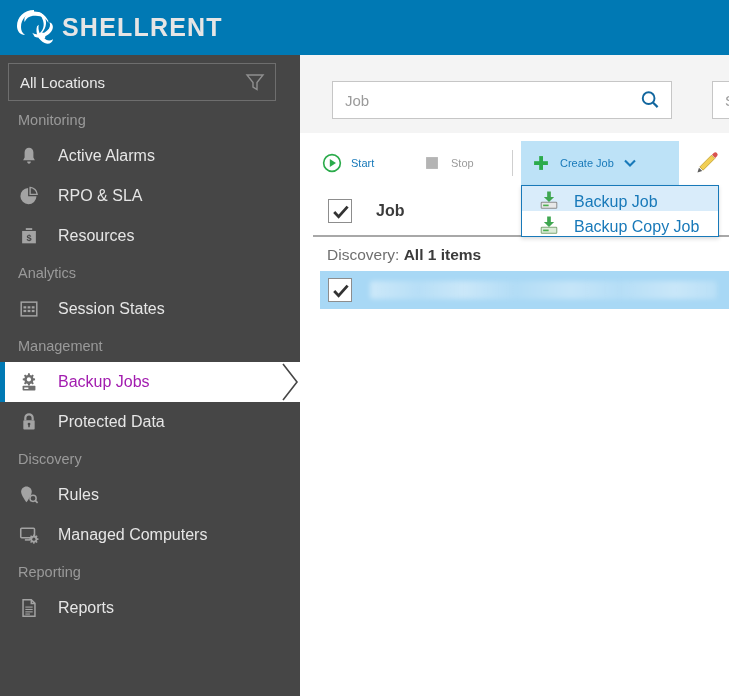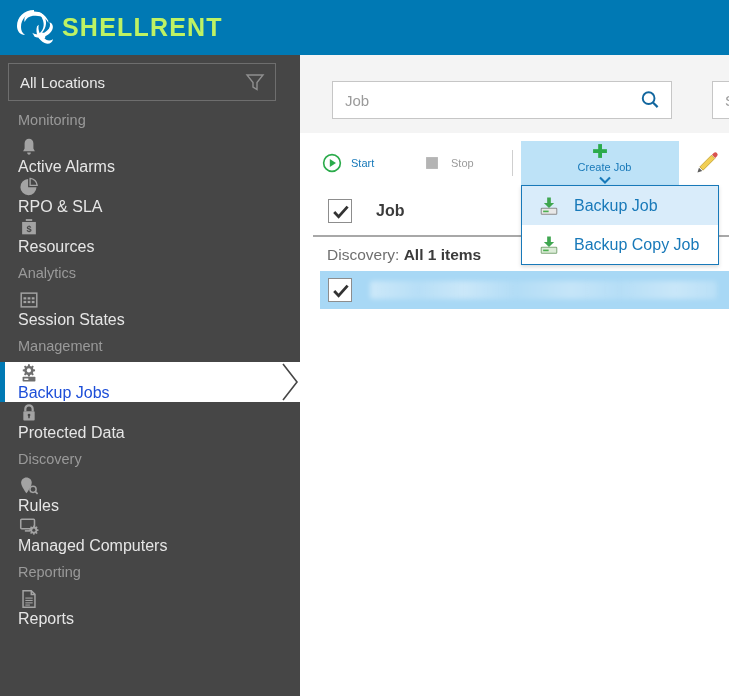--- a/index.html
+++ b/index.html
@@ -30,21 +30,21 @@
     display: flex;
     align-items: center;
   }
   .brand-logo {
     width: 44px; height: 44px;
     margin-left: 12px;
     flex: 0 0 auto;
     display: block;
   }
   .brand-name {
-    color: #bef264;
+    color: #e5e5e5;
     font-size: 25px;
     font-weight: bold;
     letter-spacing: 1.2px;
     margin-left: 6px;
     line-height: 1;
   }
 
   
   .sidebar {
     position: absolute;
@@ -87,39 +87,39 @@
   .nav-group {
     color: #9a9a9a;
     font-size: 14.5px;
     padding: 10px 0 7px 18px;
     line-height: 1.1;
   }
   .nav-item {
     position: relative;
     height: 40px;
     display: flex;
-    box-sizing: border-box;
-    flex-direction: column;
+    align-items: center;
+    box-sizing: border-box;
   }
   .nav-item .nav-icon {
     width: 22px; height: 22px;
     margin-left: 18px;
     flex: 0 0 auto;
     display: block;
   }
   .nav-item .nav-label {
     font-size: 16px;
     color: #e6e6e6;
     margin-left: 18px;
     white-space: nowrap;
   }
   .nav-item.active {
     background: #ffffff;
   }
-  .nav-item.active .nav-label { color: #1d4ed8; }
+  .nav-item.active .nav-label { color: #a21caf; }
   .nav-item.active::before {
     content: "";
     position: absolute;
     left: 0; top: 0;
     width: 5px; height: 100%;
     background: #0079b4;
   }
   .nav-item .active-arrow {
     position: absolute;
     left: 282px; top: 0;
@@ -197,39 +197,38 @@
   }
   .tb-btn.disabled .tb-label { color: #9b9b9b; }
   .tb-sep {
     position: absolute;
     top: 9px;
     width: 1px; height: 26px;
     background: #cfcfcf;
   }
   .tb-btn.create {
     background: #bde2f7;
-    flex-direction: column;
   }
   .tb-chevron { width: 14px; height: 14px; margin-left: 9px; flex: 0 0 auto; }
 
   
   .dropdown {
     position: absolute;
     left: 221px; top: 130px;
     width: 198px;
     border: 1px solid #1879b9;
     background: #ffffff;
     box-sizing: border-box;
     z-index: 40;
     box-shadow: 0 2px 4px rgba(0,0,0,0.14);
   }
   .dd-item {
-    height: 39px;
-    display: flex;
-    align-items: center;
+    height: 25px;
+    display: flex;
+    align-items: flex-end;
     box-sizing: border-box;
   }
   .dd-item.highlight { background: #d9ecfa; }
   .dd-icon { width: 22px; height: 22px; margin-left: 16px; flex: 0 0 auto; }
   .dd-label {
     font-size: 16px;
     color: #1879b9;
     margin-left: 14px;
     white-space: nowrap;
   }

